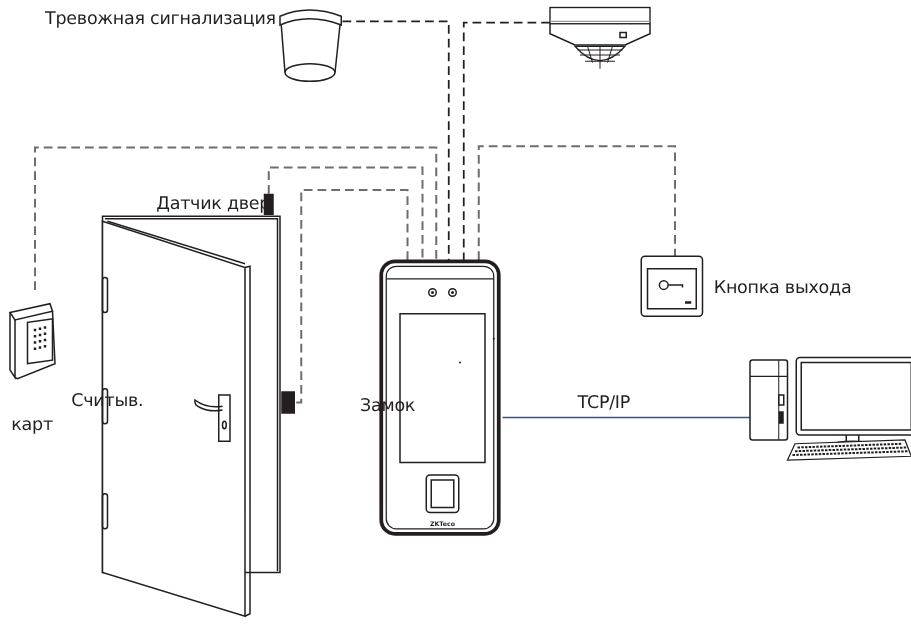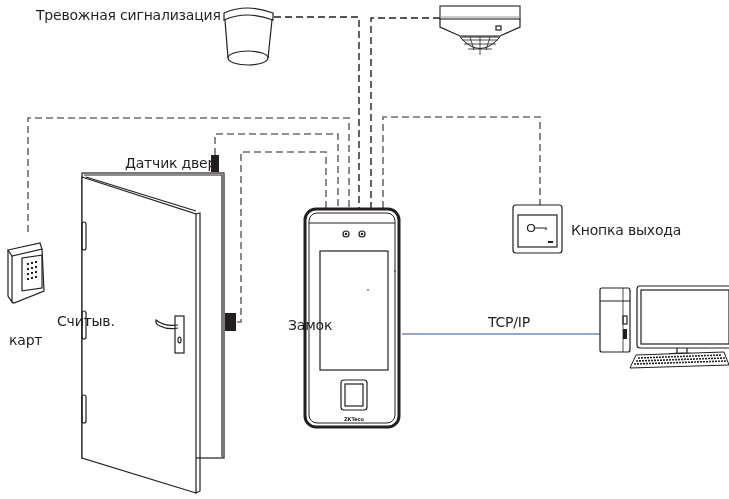--- a/index.html
+++ b/index.html
@@ -142,14 +142,14 @@
   </g>
 </svg>
 
   
   <span class="lbl" style="left:36px;top:7px;">Тревожная  сигнализация</span>
   <span class="lbl" style="left:125px;top:155px;">Датчик двер</span>
   <span class="lbl" style="left:248px;top:317px;margin-left:40px;">Замок</span>
   <span class="lbl" style="left:571px;top:222px;">Кнопка выхода</span>
   <span class="lbl" style="left:9px;top:313px;margin-left:48px;">Считыв.</span>
   <span class="lbl" style="left:9px;top:332px;text-align:center;">карт</span>
-  <span class="lbl" style="left:488px;top:314px;">TCP/IP</span>
+  <span class="lbl" style="left:462px;top:314px;">TCP/IP</span>
 </div>
 
 </body></html>

